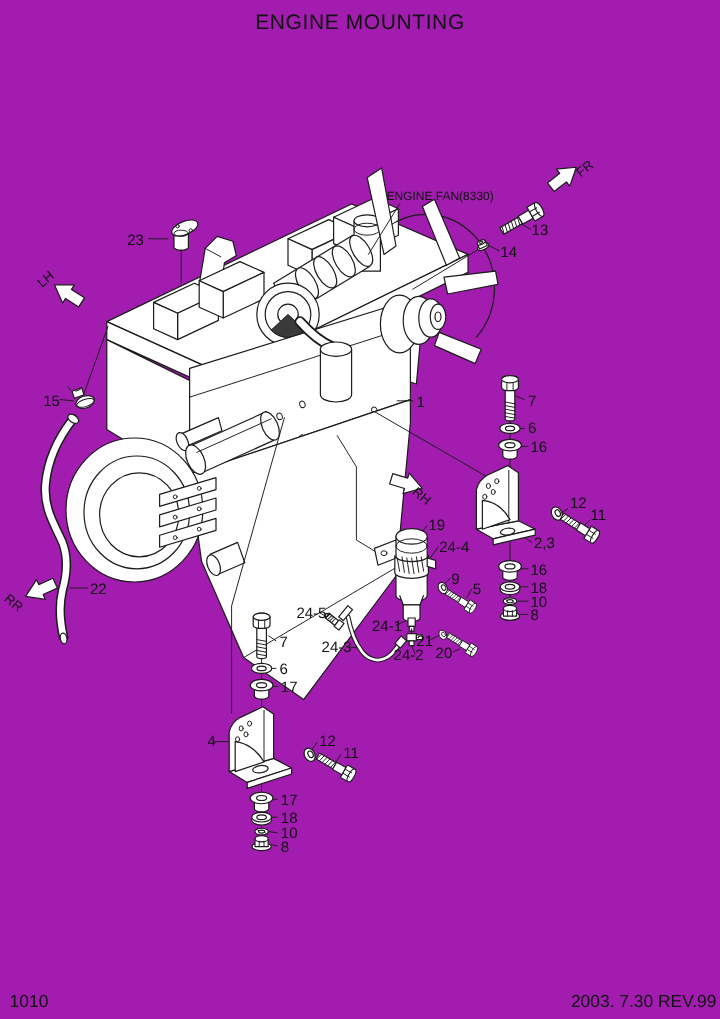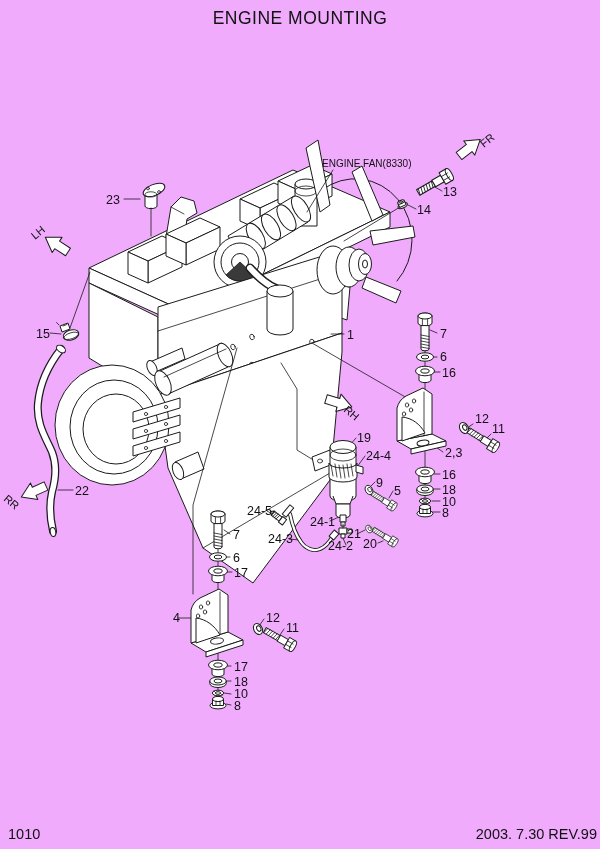--- a/index.html
+++ b/index.html
@@ -1,16 +1,16 @@
 <!DOCTYPE html>
 <html><head>
 <meta charset="utf-8">
 <style>
   html,body{margin:0;padding:0;background:#e8e8e8;}
-  .page{width:600px;height:849px;background:#f0abfc;position:relative;margin:0 auto;
+  .page{width:600px;height:849px;background:#a21caf;position:relative;margin:0 auto;
         font-family:"Liberation Sans", sans-serif;}
   svg{display:block;}
   .s{fill:none;stroke:#1b1b1b;stroke-width:1;stroke-linecap:round;stroke-linejoin:round;}
   .f{fill:#ffffff;stroke:#1b1b1b;stroke-width:1;stroke-linejoin:round;}
   .thin{stroke-width:0.8;}
   .thick{stroke-width:9;stroke:#1b1b1b;fill:none;stroke-linecap:round;}
   .thickw{stroke-width:6;stroke:#ffffff;fill:none;stroke-linecap:round;}
   .hose{stroke-width:8;stroke:#1b1b1b;fill:none;stroke-linecap:round;}
   .hosew{stroke-width:5.5;stroke:#ffffff;fill:none;stroke-linecap:round;}
   .pipe{stroke-width:4;stroke:#1b1b1b;fill:none;stroke-linecap:round;}

